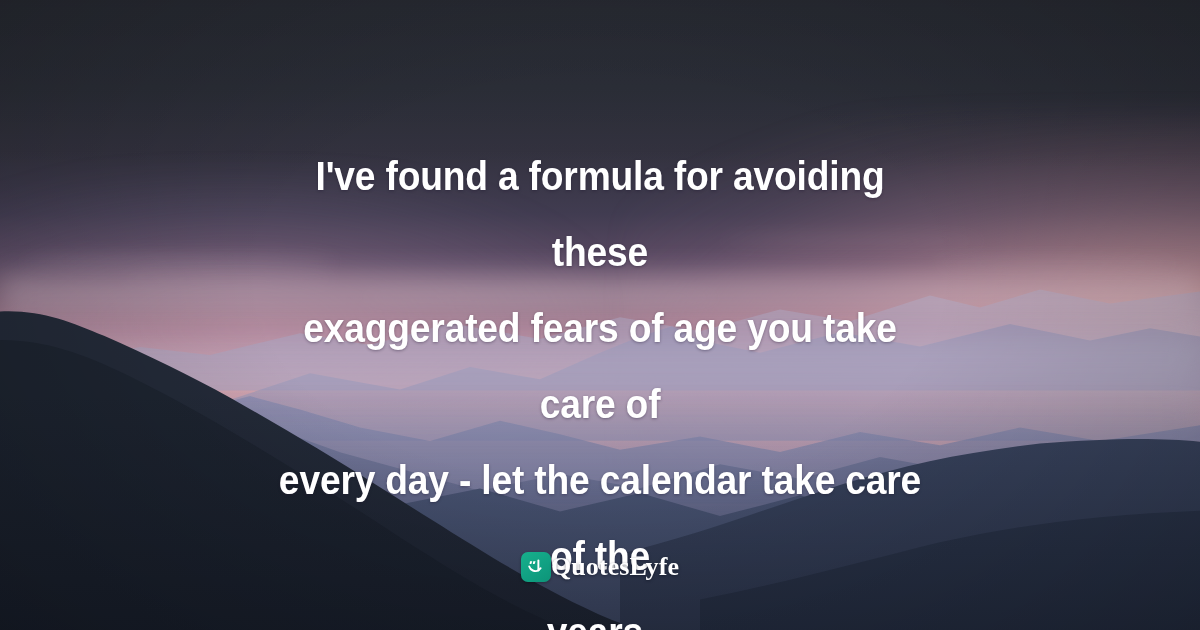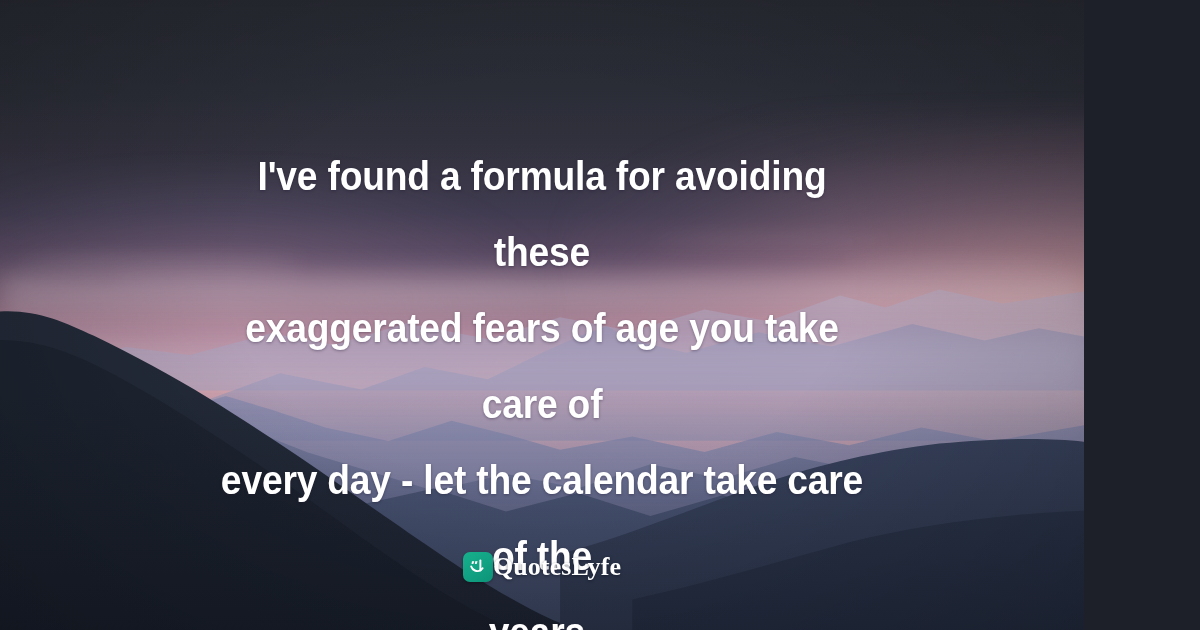--- a/index.html
+++ b/index.html
@@ -6,21 +6,21 @@
     margin: 0;
     padding: 0;
     background: #1d2028;
   }
   body {
     font-family: "Liberation Sans", sans-serif;
   }
 
   .quote-card {
     position: relative;
-    width: 1084px;
+    width: 1200px;
     height: 630px;
     overflow: hidden;
     background: #0c4a6e;
   }
 
   
   .scene {
     position: absolute;
     inset: 0;
     overflow: hidden;

